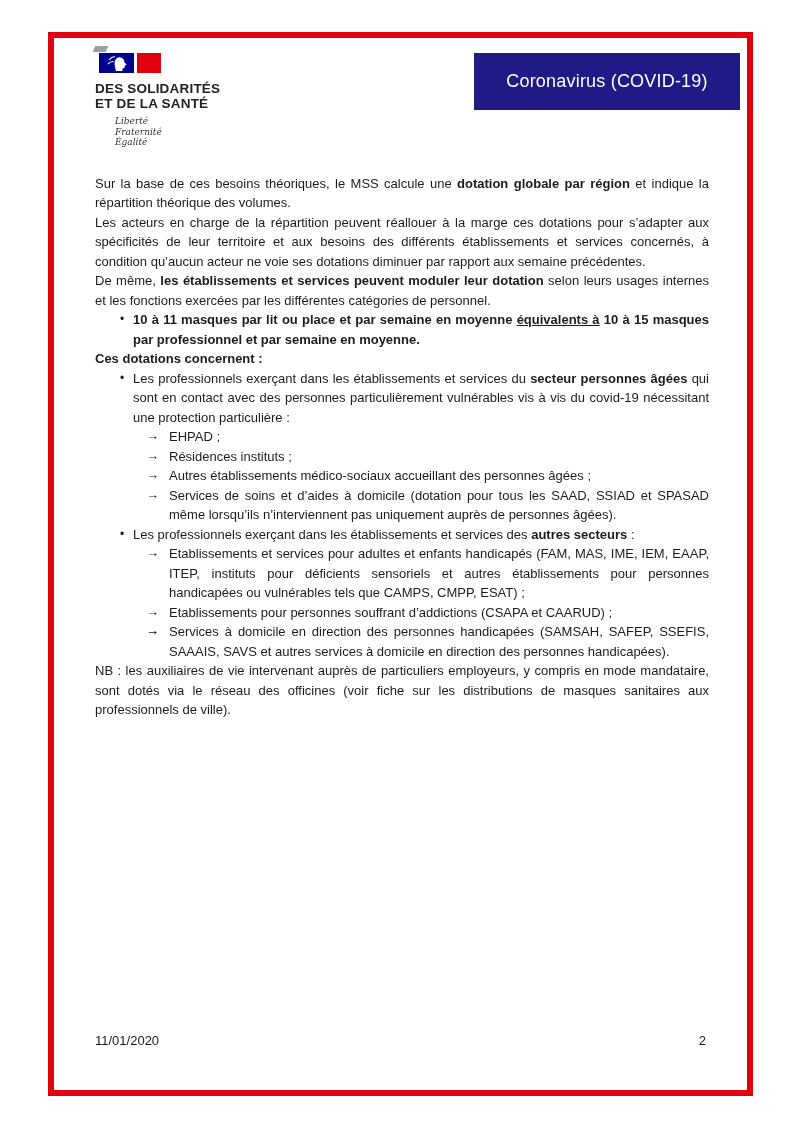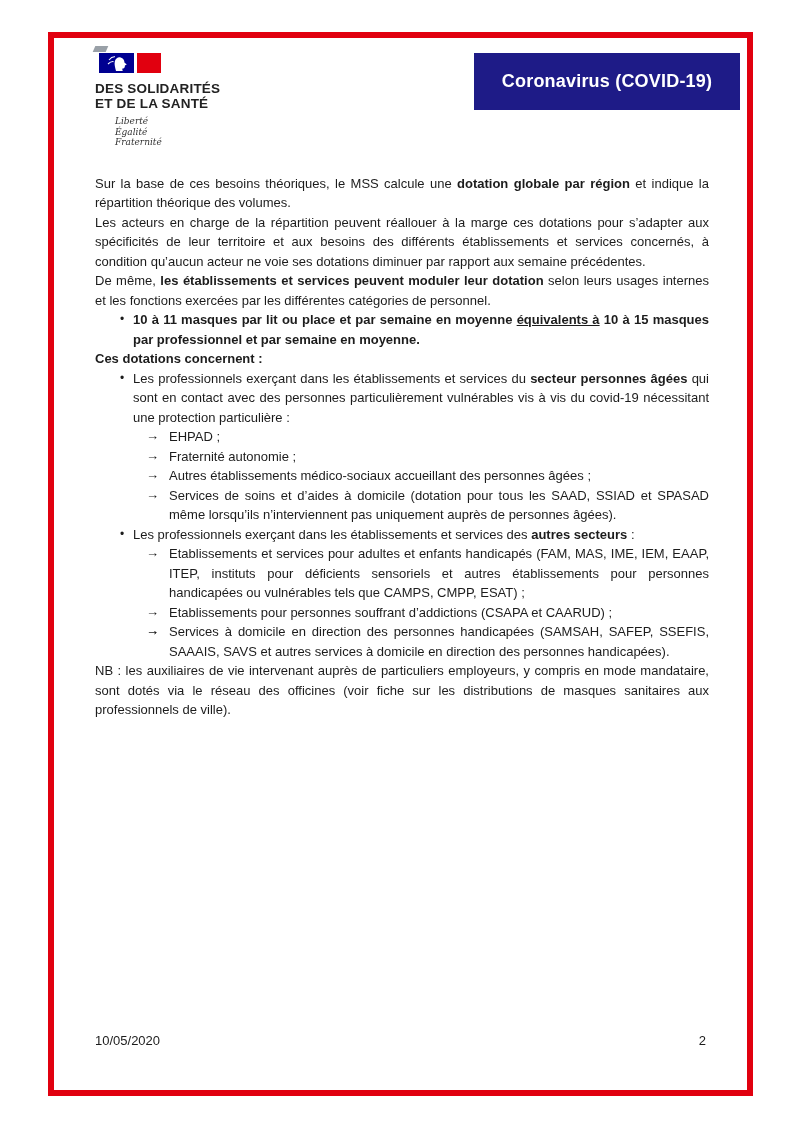--- a/index.html
+++ b/index.html
@@ -46,21 +46,21 @@
     font-size: 9px;
     line-height: 10.5px;
     color: #333333;
   }
   .banner {
     position: absolute;
     top: 15px; right: 7px;
     width: 266px; height: 57px;
     background: #1e1b87;
     color: #ffffff;
-    font-weight: bold;
+    font-weight: normal;
     font-size: 18px;
     display: flex; align-items: center; justify-content: center;
     letter-spacing: 0.2px;
   }
   
   main {
     margin: 26px 38px 0 41px;
     font-size: 13px;
     line-height: 19.5px;
   }
@@ -96,43 +96,43 @@
         </svg>
       </div>
       <div class="flag-red"></div>
     </div>
     <div class="ministry-name">
       <div>DES SOLIDARITÉS</div>
       <div>ET DE LA SANTÉ</div>
     </div>
     <div class="motto">
       <div>Liberté</div>
+      <div>Fraternité</div>
       <div>Égalité</div>
-      <div>Fraternité</div>
     </div>
     <div class="banner" style="background: rgb(30, 27, 135); color: rgb(255, 255, 255);">Coronavirus (COVID-19)</div>
   </header>
 
   <main>
       <div class="block p"><span class="seg">Sur la base de ces besoins théoriques, le MSS calcule une </span><span class="seg b">dotation globale par région</span><span class="seg"> et indique la répartition théorique des volumes.</span></div>
       <div class="block p"><span class="seg">Les acteurs en charge de la répartition peuvent réallouer à la marge ces dotations pour s’adapter aux spécificités de leur territoire et aux besoins des différents établissements et services concernés, à condition qu’aucun acteur ne voie ses dotations diminuer par rapport aux semaine précédentes.</span></div>
       <div class="block p"><span class="seg">De même, </span><span class="seg b">les établissements et services peuvent moduler leur dotation</span><span class="seg"> selon leurs usages internes et les fonctions exercées par les différentes catégories de personnel.</span></div>
       <div class="block bullet"><span class="marker">•</span><span class="seg b">10 à 11 masques par lit ou place et par semaine en moyenne </span><span class="seg b u">équivalents à</span><span class="seg b"> 10 à 15 masques par professionnel et par semaine en moyenne.</span></div>
       <div class="block p"><span class="seg b">Ces dotations concernent :</span></div>
       <div class="block bullet"><span class="marker">•</span><span class="seg">Les professionnels exerçant dans les établissements et services du </span><span class="seg b">secteur personnes âgées</span><span class="seg"> qui sont en contact avec des personnes particulièrement vulnérables vis à vis du covid-19 nécessitant une protection particulière :</span></div>
       <div class="block arrow"><span class="marker">→</span><span class="seg">EHPAD ;</span></div>
-      <div class="block arrow"><span class="marker">→</span><span class="seg">Fraternité autonomie ;</span></div>
+      <div class="block arrow"><span class="marker">→</span><span class="seg">Résidences instituts ;</span></div>
       <div class="block arrow"><span class="marker">→</span><span class="seg">Autres établissements médico-sociaux accueillant des personnes âgées ;</span></div>
       <div class="block arrow"><span class="marker">→</span><span class="seg">Services de soins et d’aides à domicile (dotation pour tous les SAAD, SSIAD et SPASAD même lorsqu’ils n’interviennent pas uniquement auprès de personnes âgées).</span></div>
       <div class="block bullet"><span class="marker">•</span><span class="seg">Les professionnels exerçant dans les établissements et services des </span><span class="seg b">autres secteurs</span><span class="seg"> :</span></div>
       <div class="block arrow"><span class="marker">→</span><span class="seg">Etablissements et services pour adultes et enfants handicapés (FAM, MAS, IME, IEM, EAAP, ITEP, instituts pour déficients sensoriels et autres établissements pour personnes handicapées ou vulnérables tels que CAMPS, CMPP, ESAT) ;</span></div>
       <div class="block arrow"><span class="marker">→</span><span class="seg">Etablissements pour personnes souffrant d’addictions (CSAPA et CAARUD) ;</span></div>
       <div class="block arrow"><span class="marker">→</span></div>
       <div class="block arrow"><span class="marker">→</span><span class="seg">Services à domicile en direction des personnes handicapées (SAMSAH, SAFEP, SSEFIS, SAAAIS, SAVS et autres services à domicile en direction des personnes handicapées).</span></div>
       <div class="block p"><span class="seg">NB : les auxiliaires de vie intervenant auprès de particuliers employeurs, y compris en mode mandataire, sont dotés via le réseau des officines (voir fiche sur les distributions de masques sanitaires aux professionnels de ville).</span></div>
     </main>
 
   <footer>
-    <span>10/05/2020</span>
+    <span>11/01/2020</span>
     <span>2</span>
   </footer>
 
 </div>
 
 </body></html>

